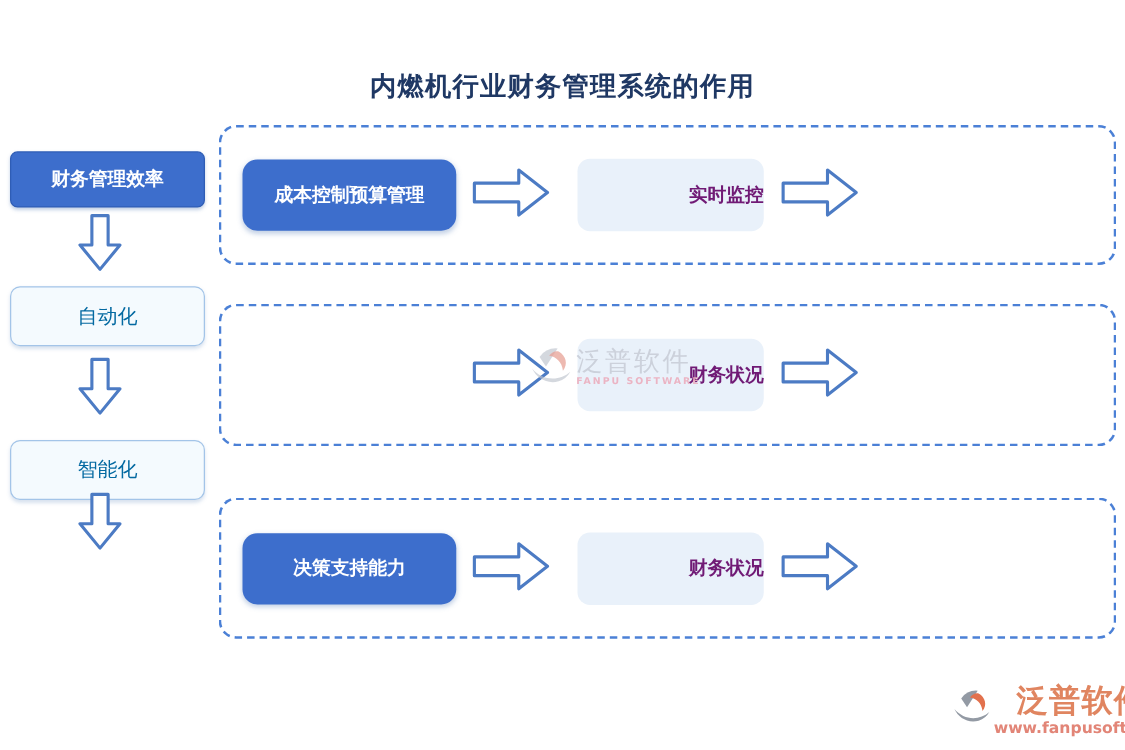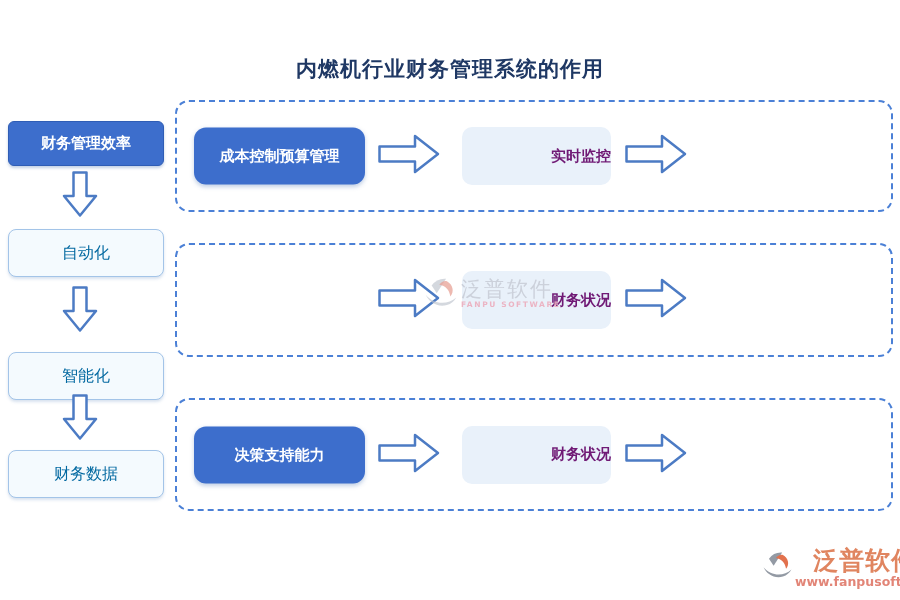--- a/index.html
+++ b/index.html
@@ -109,23 +109,20 @@
       </svg>
   </span>
   <div class="side-box side-light p2">
     <span>智能化</span>
   </div>
   <span class="down-arrow a3">
     <svg width="38" height="48" viewBox="0 0 38 48">
         <path d="M12.5 2.5 H25.5 V26 H35 L19 45.5 L3 26 H12.5 Z" fill="#FFFFFF" stroke="#4C7BC4" stroke-width="2.5" stroke-linejoin="round"></path>
       </svg>
   </span>
-  <div class="side-box side-light p3">
-    <span>财务数据</span>
-  </div>
 
   <div class="row r1">
     <div class="node src">
       <span>成本控制预算管理</span>
     </div>
     <span class="flow-arrow fa1">
       <svg width="64" height="44" viewBox="0 0 64 44">
           <path d="M2.5 14.5 H38 V4 L61 22 L38 40 V29.5 H2.5 Z" fill="#FFFFFF" stroke="#4C7BC4" stroke-width="2.5" stroke-linejoin="round"></path>
         </svg>
     </span>

